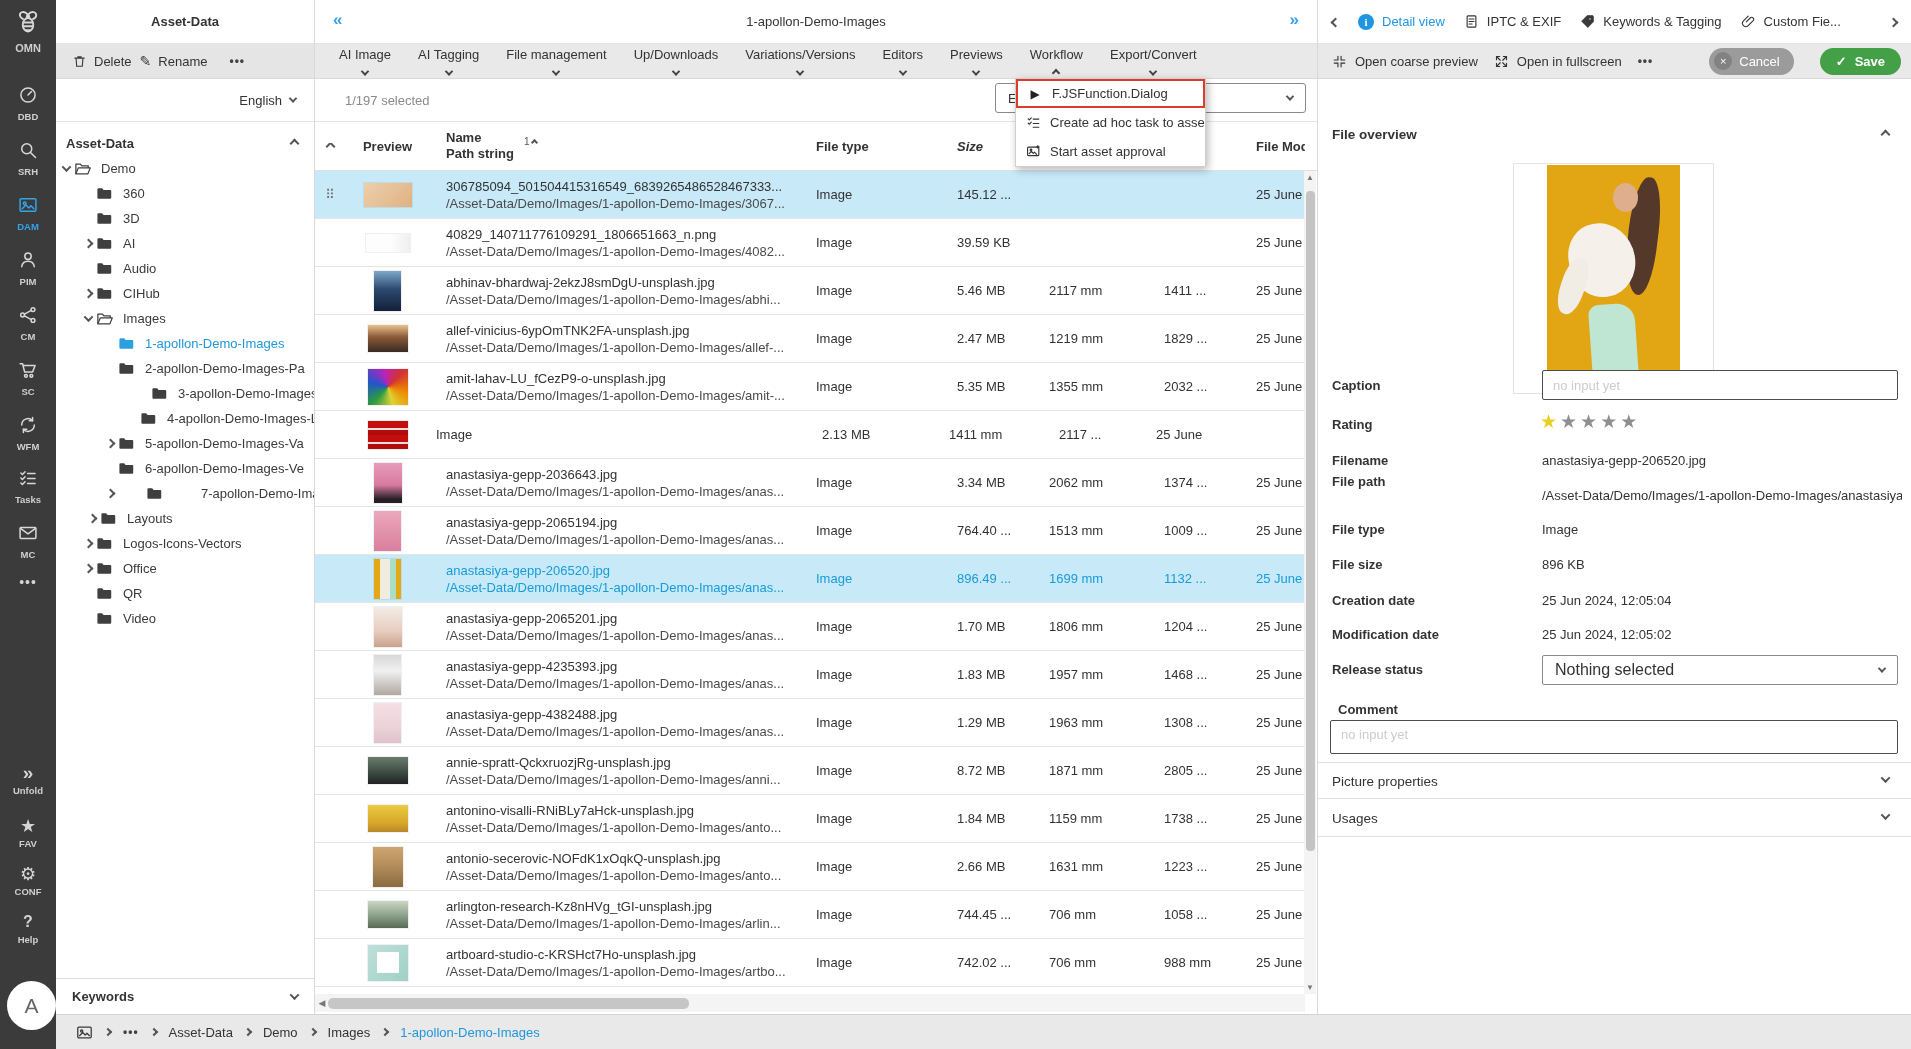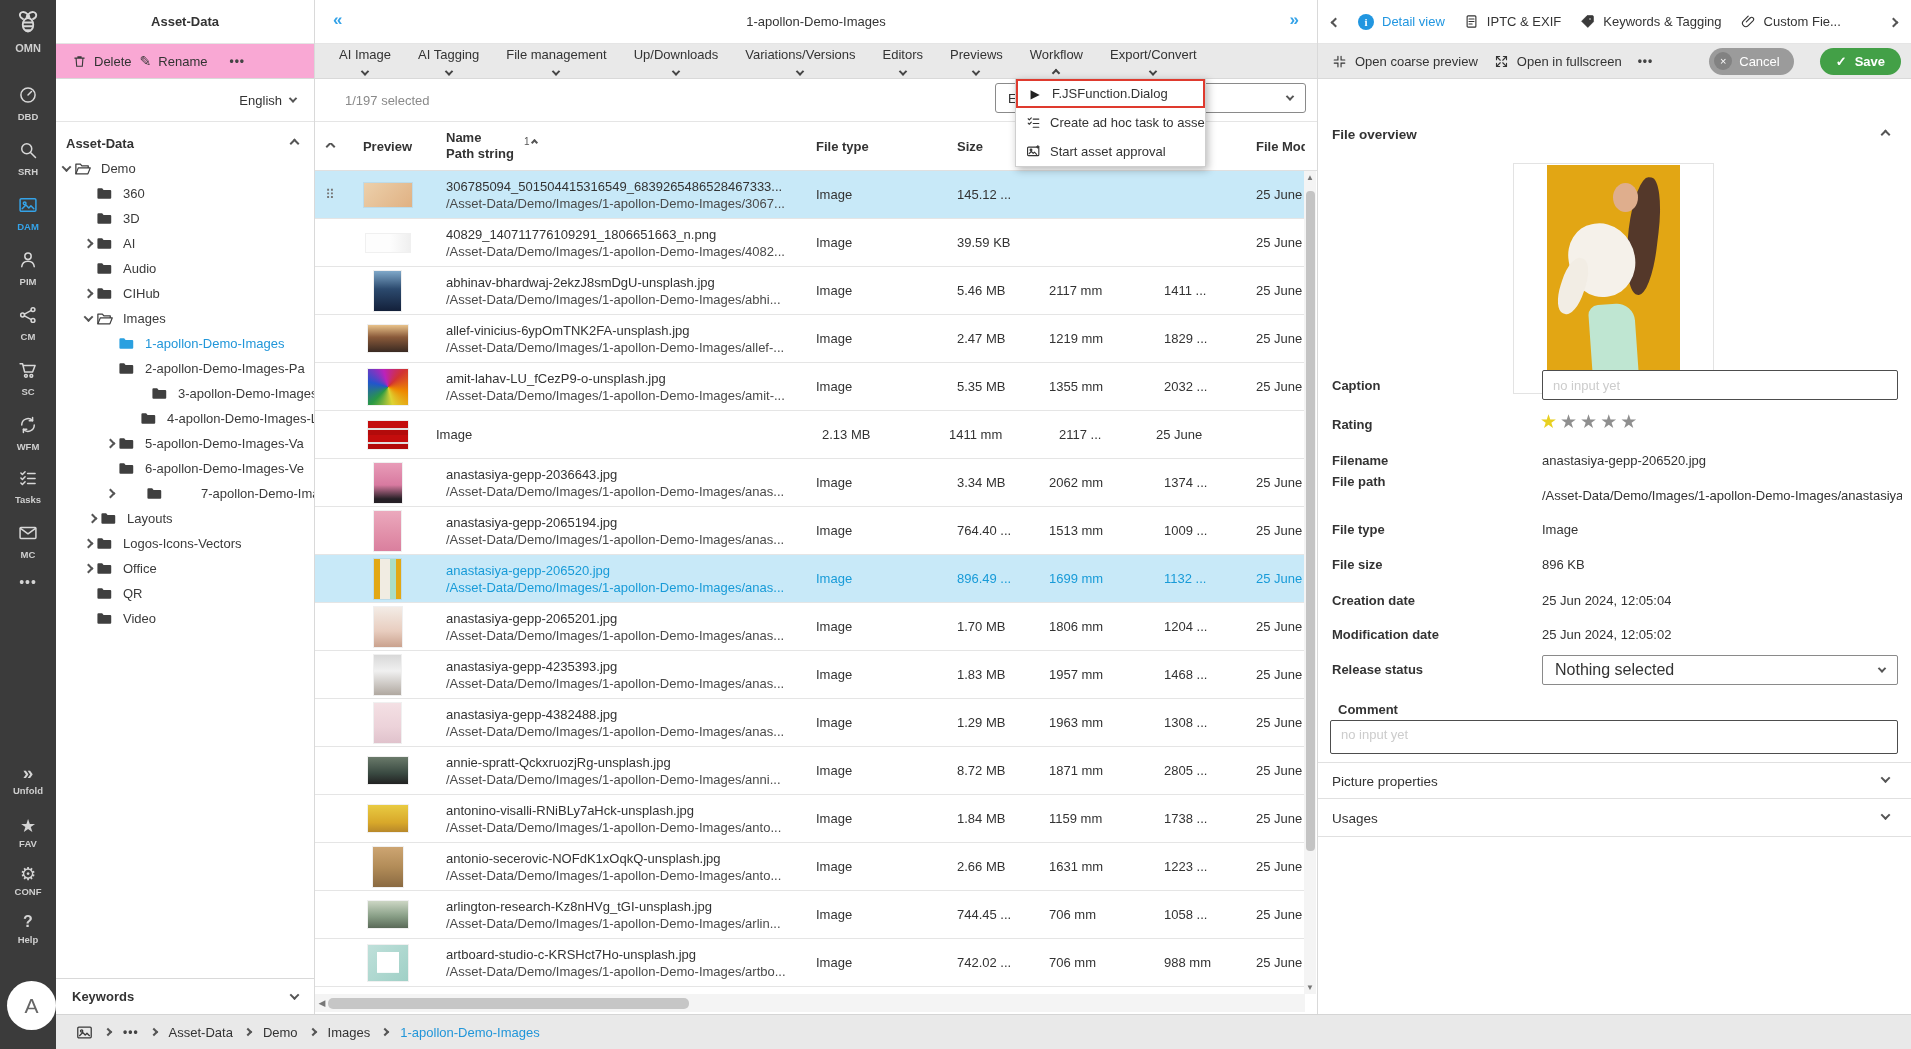--- a/index.html
+++ b/index.html
@@ -16,21 +16,21 @@
   .ritem .rlab { display:block; font-size:9.5px; font-weight:bold; margin-top:2px; color:#cfcfcf; }
   .ritem.active, .ritem.active .rlab { color:#35a3e8; }
   .ritem.active svg { stroke:#35a3e8; }
   .ritem svg { stroke:#d8d8d8; }
   .rglyph { font-size:18px; line-height:20px; display:block; }
   #avatar { position:absolute; left:7px; top:981px; width:49px; height:49px; border-radius:50%; background:#fff; color:#666; font-size:21px; display:flex; align-items:center; justify-content:center; z-index:40; }
 
   
   #sidebar { position:absolute; left:56px; top:0; width:259px; height:1014px; background:#fff; border-right:1px solid #d9d9d9; }
   .s-title { height:44px; display:flex; align-items:center; justify-content:center; font-size:13px; font-weight:bold; border-bottom:1px solid #e5e5e5; }
-  .s-toolbar { height:35px; background:#f9a8d4; border-bottom:1px solid #d9d9d9; display:flex; align-items:center; padding-left:16px; gap:8px; font-size:13px; }
+  .s-toolbar { height:35px; background:#e5e5e5; border-bottom:1px solid #d9d9d9; display:flex; align-items:center; padding-left:16px; gap:8px; font-size:13px; }
   .tbtn { display:inline-flex; align-items:center; gap:7px; cursor:pointer; color:#333; }
   .tbtn svg { stroke:#3a3a3a; }
   .tbtn .pencil { font-size:14px; }
   .tbtn.more { margin-left:14px; letter-spacing:1px; color:#444; font-size:12px; font-weight:bold; }
   .s-lang { height:43px; border-bottom:1px solid #e5e5e5; display:flex; align-items:center; justify-content:flex-end; gap:8px; padding-right:18px; font-size:13px; color:#333; cursor:pointer; }
   .s-lang .chev { width:6px; height:6px; color:#555; }
   .s-tree { position:absolute; top:122px; left:0; right:0; bottom:36px; overflow:hidden; padding-top:8px; }
   .troot { display:flex; align-items:center; justify-content:space-between; padding:0 16px 0 10px; height:26px; font-size:13px; font-weight:bold; }
   .troot .chev { color:#555; }
   .titem { display:flex; align-items:center; height:25px; font-size:13px; color:#3a3a3a; cursor:pointer; white-space:nowrap; }
@@ -53,21 +53,21 @@
   .selcount { margin-left:30px; font-size:13px; color:#8a8a8a; }
   .preset { position:absolute; left:680px; top:4px; width:311px; height:30px; border:1px solid #8a8a8a; border-radius:3px; background:#fff; display:flex; align-items:center; padding:0 12px; font-size:13px; color:#333; z-index:5; }
   .preset .chev { margin-left:auto; width:6px; height:6px; color:#555; }
   .c-thead { height:49px; border-bottom:1px solid #e0e0e0; display:grid; grid-template-columns:30px 85px 380px 135px 100px 105px 100px 55px; align-items:center; font-size:13px; font-weight:bold; color:#333; }
   .c-thead .hcol { overflow:hidden; white-space:nowrap; }
   .h-collapse { display:flex; justify-content:center; color:#555; }
   .h-prev { text-align:center; }
   .h-name { padding-left:16px; line-height:16px; display:flex; align-items:center; gap:10px; }
   .h-sort { font-size:10px; font-weight:normal; color:#555; display:inline-flex; align-items:center; gap:3px; transform:translateY(-4px); }
   .h-sort .chev { width:5px; height:5px; }
-  .h-type { padding-left:6px; } .h-size { padding-left:12px; } .h-mod { padding-left:6px; }
+  .h-type { padding-left:6px; } .h-size { padding-left:12px;font-style:italic; } .h-mod { padding-left:6px; }
   #tbody { position:absolute; top:171px; left:0; width:990px; height:816px; overflow:hidden; }
   .trow { height:48px; display:grid; grid-template-columns:30px 85px 380px 135px 100px 105px 100px 55px; align-items:center; border-bottom:1px solid #e5e5e5; font-size:13px; cursor:pointer; }
   .trow.sel { background:#c8e9f8; }
   .trow.act .nm, .trow.act .pth, .trow.act .cell { color:#189bd8 !important; }
   .c-handle { text-align:center; color:#777; font-size:13px; }
   .c-prev { display:flex; justify-content:center; align-items:center; }
   .thumb { box-shadow:0 0 0 1px rgba(0,0,0,.06); }
   .c-namecell { padding-left:16px; padding-right:8px; overflow:hidden; }
   .nm { color:#333; white-space:nowrap; overflow:hidden; line-height:17px; }
   .pth { color:#4a4a4a; white-space:nowrap; overflow:hidden; line-height:17px; }

